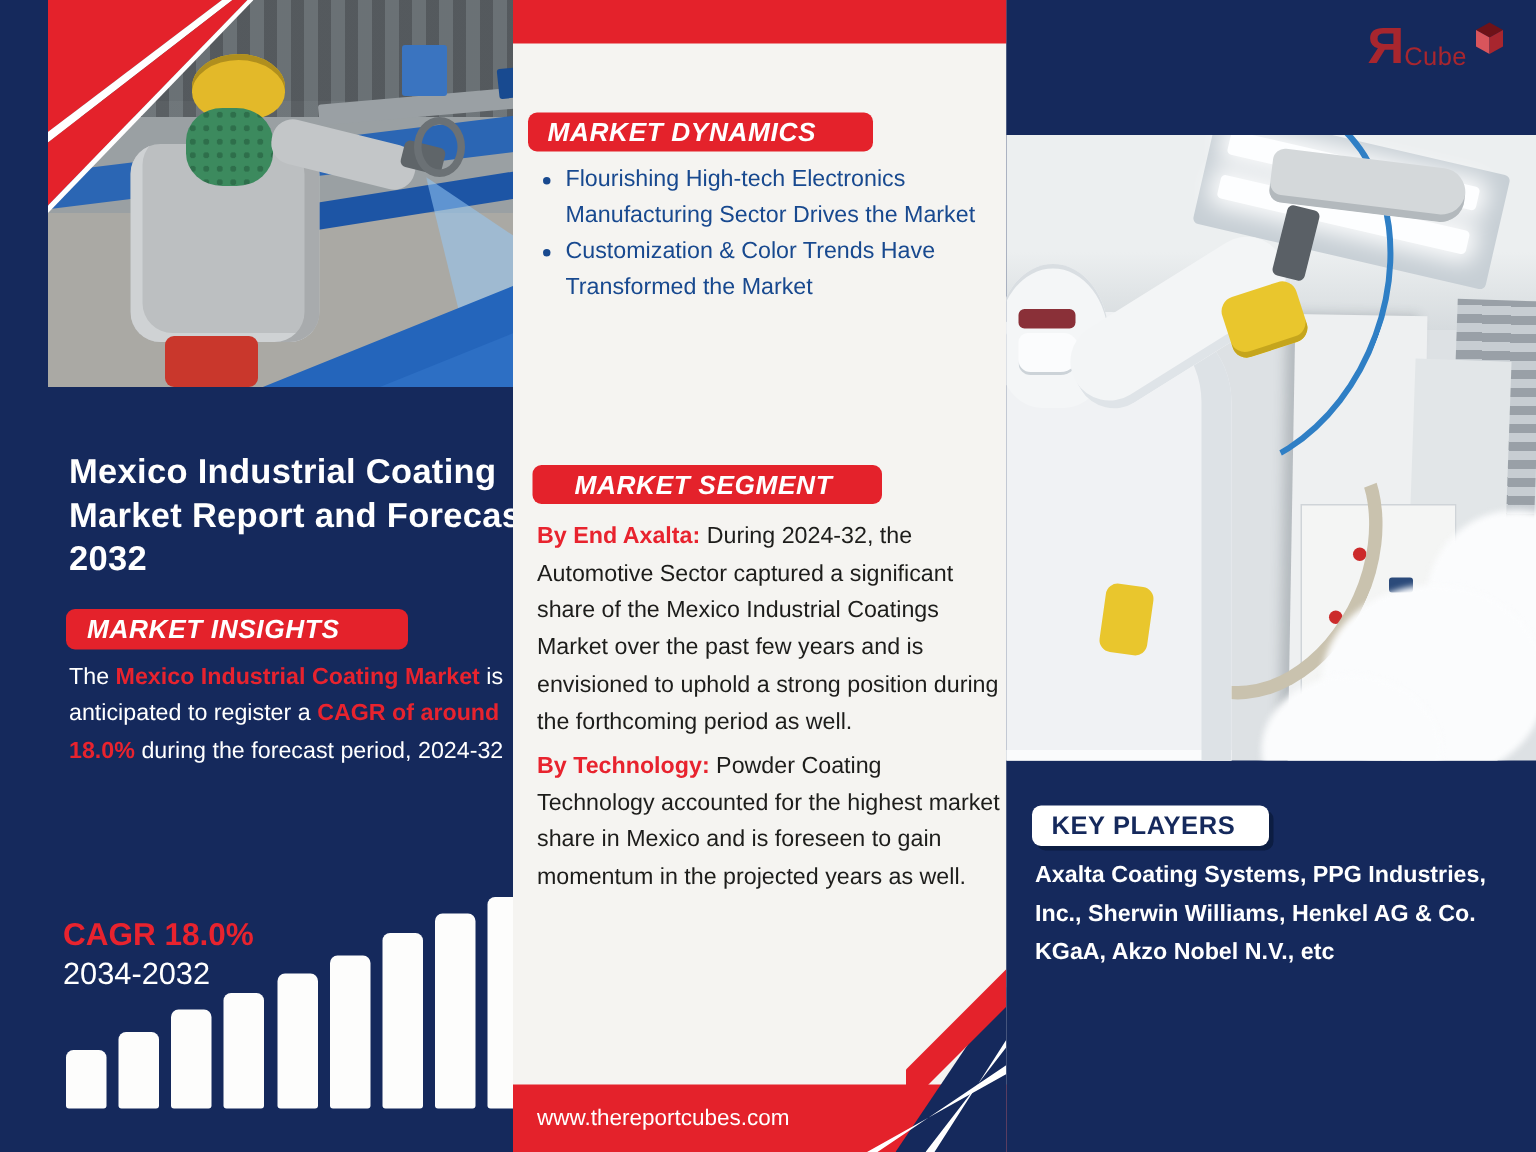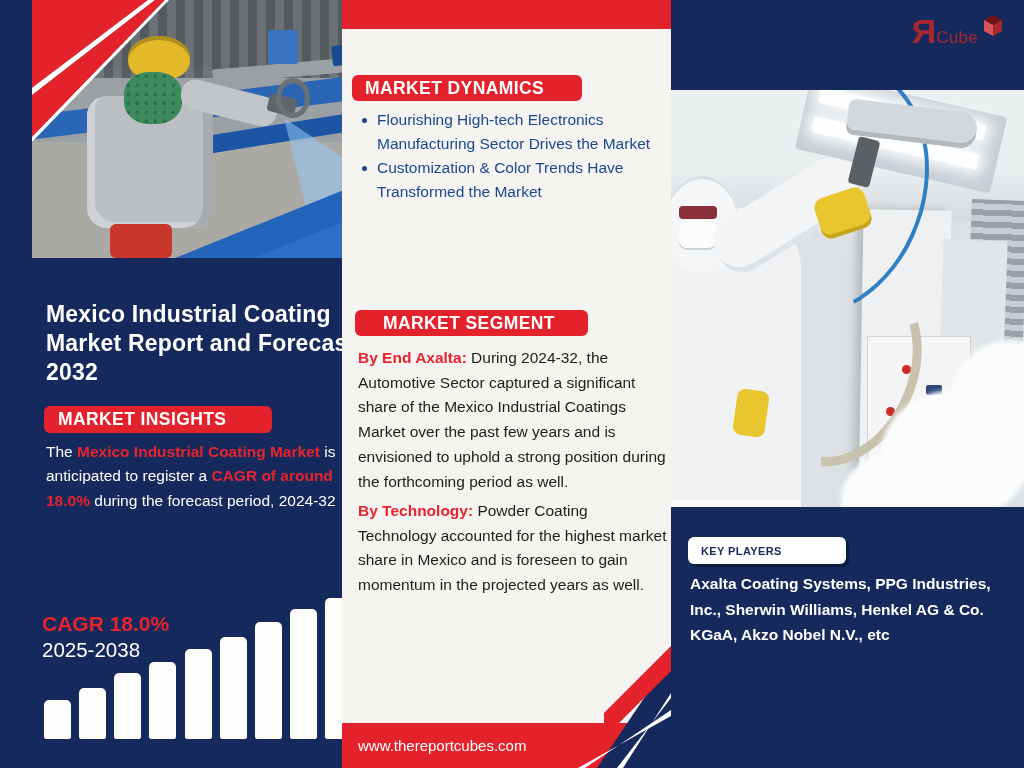--- a/index.html
+++ b/index.html
@@ -43,21 +43,21 @@
   .rb{position:absolute;left:0;top:0;width:175px;height:175px;}
   .rb-a{background:#e4222b;clip-path:polygon(0 0,116px 0,0 88px);}
   .rb-w1{background:#ffffff;clip-path:polygon(116px 0,123px 0,0 95px,0 88px);}
   .rb-b{background:#e4222b;clip-path:polygon(123px 0,133px 0,0 137px,0 95px);}
   .rb-w2{background:#ffffff;clip-path:polygon(133px 0,137px 0,0 142px,0 137px);}
 
   
   .page-title{position:absolute;left:14px;top:300px;width:326px;margin:0;
     color:#ffffff;font-size:23px;line-height:29px;font-weight:bold;letter-spacing:.2px;}
   .badge{display:flex;align-items:center;background:#e4222b;border-radius:6px;
-    color:#fff;font-weight:bold;letter-spacing:.4px;}
+    color:#fff;font-weight:bold;letter-spacing:.4px;font-style:italic;}
   .badge-insights{position:absolute;left:12px;top:406px;width:228px;height:27px;font-size:17.5px;padding-left:14px;}
   .insights-text{position:absolute;left:14px;top:440px;width:296px;margin:0;
     color:#ffffff;font-size:15.5px;line-height:24.3px;}
   .rt-em{color:#e8232e;font-weight:bold;}
   .cagr-label{position:absolute;left:10px;top:612px;color:#e8232e;font-size:21px;font-weight:bold;}
   .cagr-years{position:absolute;left:10px;top:638px;color:#ffffff;font-size:20.5px;}
   .bar-chart{position:absolute;left:12px;bottom:29px;width:308px;height:145px;
     display:flex;align-items:flex-end;justify-content:space-between;}
   .bar{width:27px;background:#fdfdfc;border-radius:5px 5px 2px 2px;}
 
@@ -116,21 +116,21 @@
   .pr-hose-blue{position:absolute;left:54px;top:-30px;width:200px;height:260px;border:4px solid #2f7fc5;border-radius:50%;
     border-top-color:transparent;border-right-color:transparent;transform:rotate(-160deg);}
   .pr-hose-beige{position:absolute;left:96px;top:180px;width:150px;height:200px;border:9px solid #c9c2ae;border-radius:50%;
     border-top-color:transparent;border-left-color:transparent;transform:rotate(24deg);}
   .cloud{position:absolute;border-radius:50%;background:#fbfcfd;filter:blur(2px);}
   .c1{left:210px;top:300px;width:150px;height:130px;}
   .c2{left:280px;top:250px;width:120px;height:120px;}
   .c3{left:170px;top:360px;width:120px;height:100px;}
 
   .badge-keyplayers{position:absolute;left:17px;top:537px;width:158px;height:27px;background:#ffffff;border-radius:6px;
-    color:#15295c;font-size:11px;font-weight:bold;display:flex;align-items:center;padding-left:13px;letter-spacing:.4px;
+    color:#15295c;font-size:17px;font-weight:bold;display:flex;align-items:center;padding-left:13px;letter-spacing:.4px;
     box-shadow:3px 3px 0 #0c1d42;}
   .keyplayers-text{position:absolute;left:19px;top:571px;width:312px;margin:0;color:#ffffff;font-size:15.5px;line-height:25.5px;font-weight:bold;}
 </style>
 </head>
 <body>
 
 <div class="canvas">
 
   <section class="col-left">
     <div class="photo-left">
@@ -160,21 +160,21 @@
 
     <h1 class="page-title">Mexico Industrial Coating Market Report and Forecast 2032</h1>
 
     <div class="badge badge-insights">
       <span>MARKET INSIGHTS</span>
     </div>
 
     <p class="insights-text"><span>The </span><span class="rt-em">Mexico Industrial Coating Market</span><span> is anticipated to register a </span><span class="rt-em">CAGR of around 18.0%</span><span> during the forecast period, 2024-32</span></p>
 
     <div class="cagr-label">CAGR 18.0%</div>
-    <div class="cagr-years">2025-2038</div>
+    <div class="cagr-years">2034-2032</div>
 
     <div class="bar-chart">
         <div class="bar" style="height: 39px;"></div>
         <div class="bar" style="height: 51px;"></div>
         <div class="bar" style="height: 66px;"></div>
         <div class="bar" style="height: 77px;"></div>
         <div class="bar" style="height: 90px;"></div>
         <div class="bar" style="height: 102px;"></div>
         <div class="bar" style="height: 117px;"></div>
         <div class="bar" style="height: 130px;"></div>

